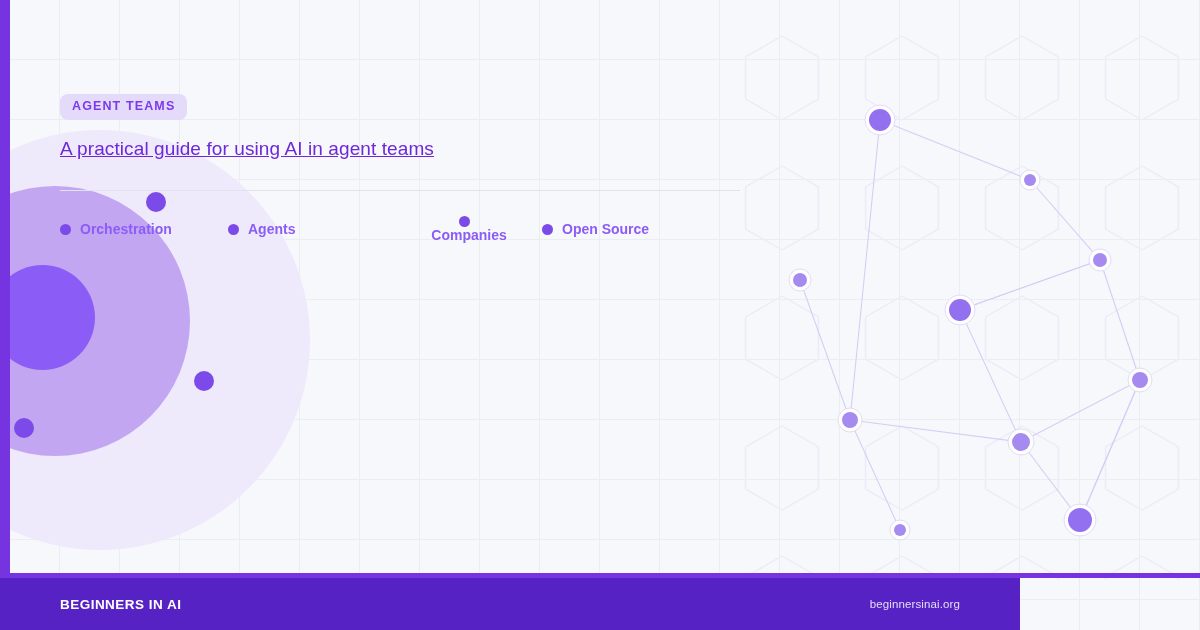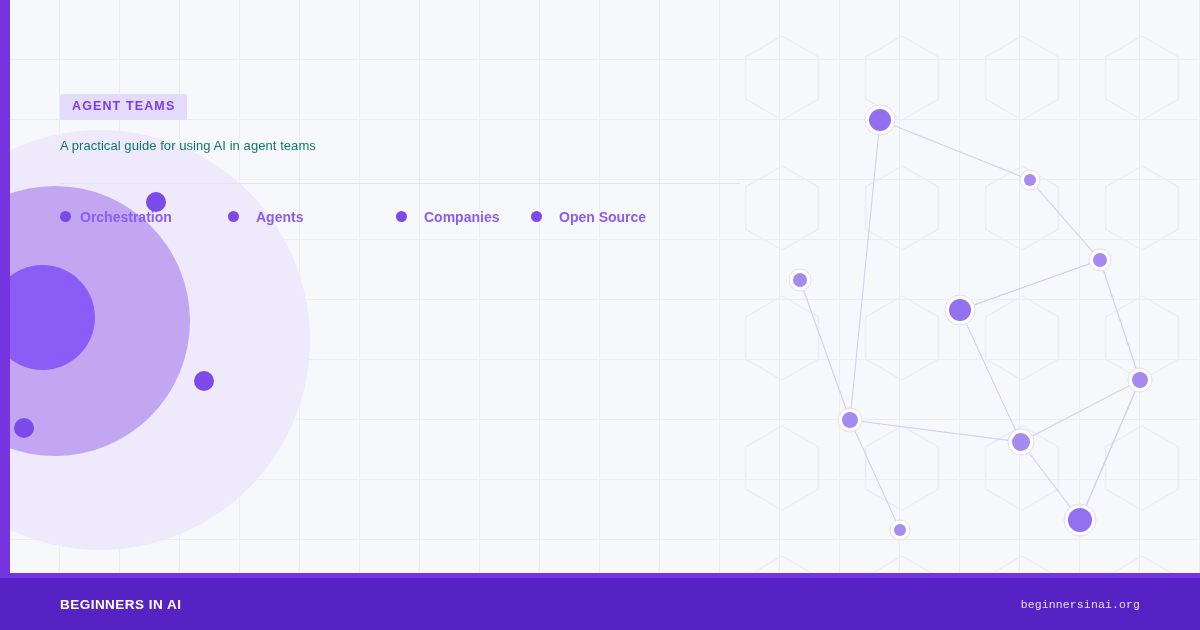--- a/index.html
+++ b/index.html
@@ -48,69 +48,69 @@
   .dot-b{left:194px;top:371px;width:20px;height:20px;}
   .dot-c{left:14px;top:418px;width:20px;height:20px;}
 
   
   .content{position:absolute;left:60px;top:94px;width:700px;}
   .badge{
     display:inline-block;
     background:#e4daf9;
     color:#7c3aed;
     font-size:12.5px;font-weight:bold;letter-spacing:.09em;
-    padding:6px 12px 7px;border-radius:2px;
+    padding:6px 12px 7px;border-radius:8px;
     line-height:1;
   }
   .title{
     margin:26px 0 0 0;
     font-size:55px;font-weight:bold;letter-spacing:-.022em;
     color:#15192b;line-height:1.04;
   }
   .subtitle{
     margin:18px 0 0 0;
-    font-size:13px;color:#0f766e;font-weight:normal;letter-spacing:.005em;
+    font-size:19px;color:#6d28d9;font-weight:normal;letter-spacing:.005em;text-decoration:underline;
   }
   .divider{
     margin-top:30px;width:680px;height:1px;background:#dfe3ee;
   }
   .taglist{
     margin-top:25px;display:flex;align-items:center;
   }
   .tagitem{display:flex;align-items:center;}
-  .tagitem + .tagitem{margin-left:0;gap:8px;}
+  .tagitem + .tagitem{margin-left:0;}
   .tagdot{
     width:11px;height:11px;border-radius:50%;background:#7c4ae8;
     margin-right:9px;flex:none;
   }
   .taglabel{
     font-size:14px;font-weight:bold;color:#8b5cf6;white-space:nowrap;
   }
   .tag-w0{width:168px;}
   .tag-w1{width:168px;}
-  .tag-w2{width:135px;}
+  .tag-w2{width:146px;flex-direction:column;}
   .tag-w3{width:168px;}
 
   
   .footer{
-    position:absolute;left:0;bottom:0;width:1200px;height:52px;
+    position:absolute;left:0;bottom:0;width:1020px;height:52px;
     background:#5622c4;
     display:flex;align-items:center;justify-content:space-between;
     box-sizing:border-box;padding:0 60px;
   }
   .footer-accent{
     position:absolute;left:0;bottom:52px;width:1200px;height:5px;
     background:#7633e0;
   }
   .footer-brand{
     color:#ffffff;font-size:13.5px;font-weight:bold;letter-spacing:.035em;
   }
   .footer-url{
     color:#e4dcfa;font-size:11.5px;
-    font-family:Liberation Mono, monospace;
+    font-family:Liberation Sans, sans-serif;
     letter-spacing:.01em;
   }
 </style>
 </head>
 <body>
 
 <div class="stage">
 
   <div class="grid"></div>
 

